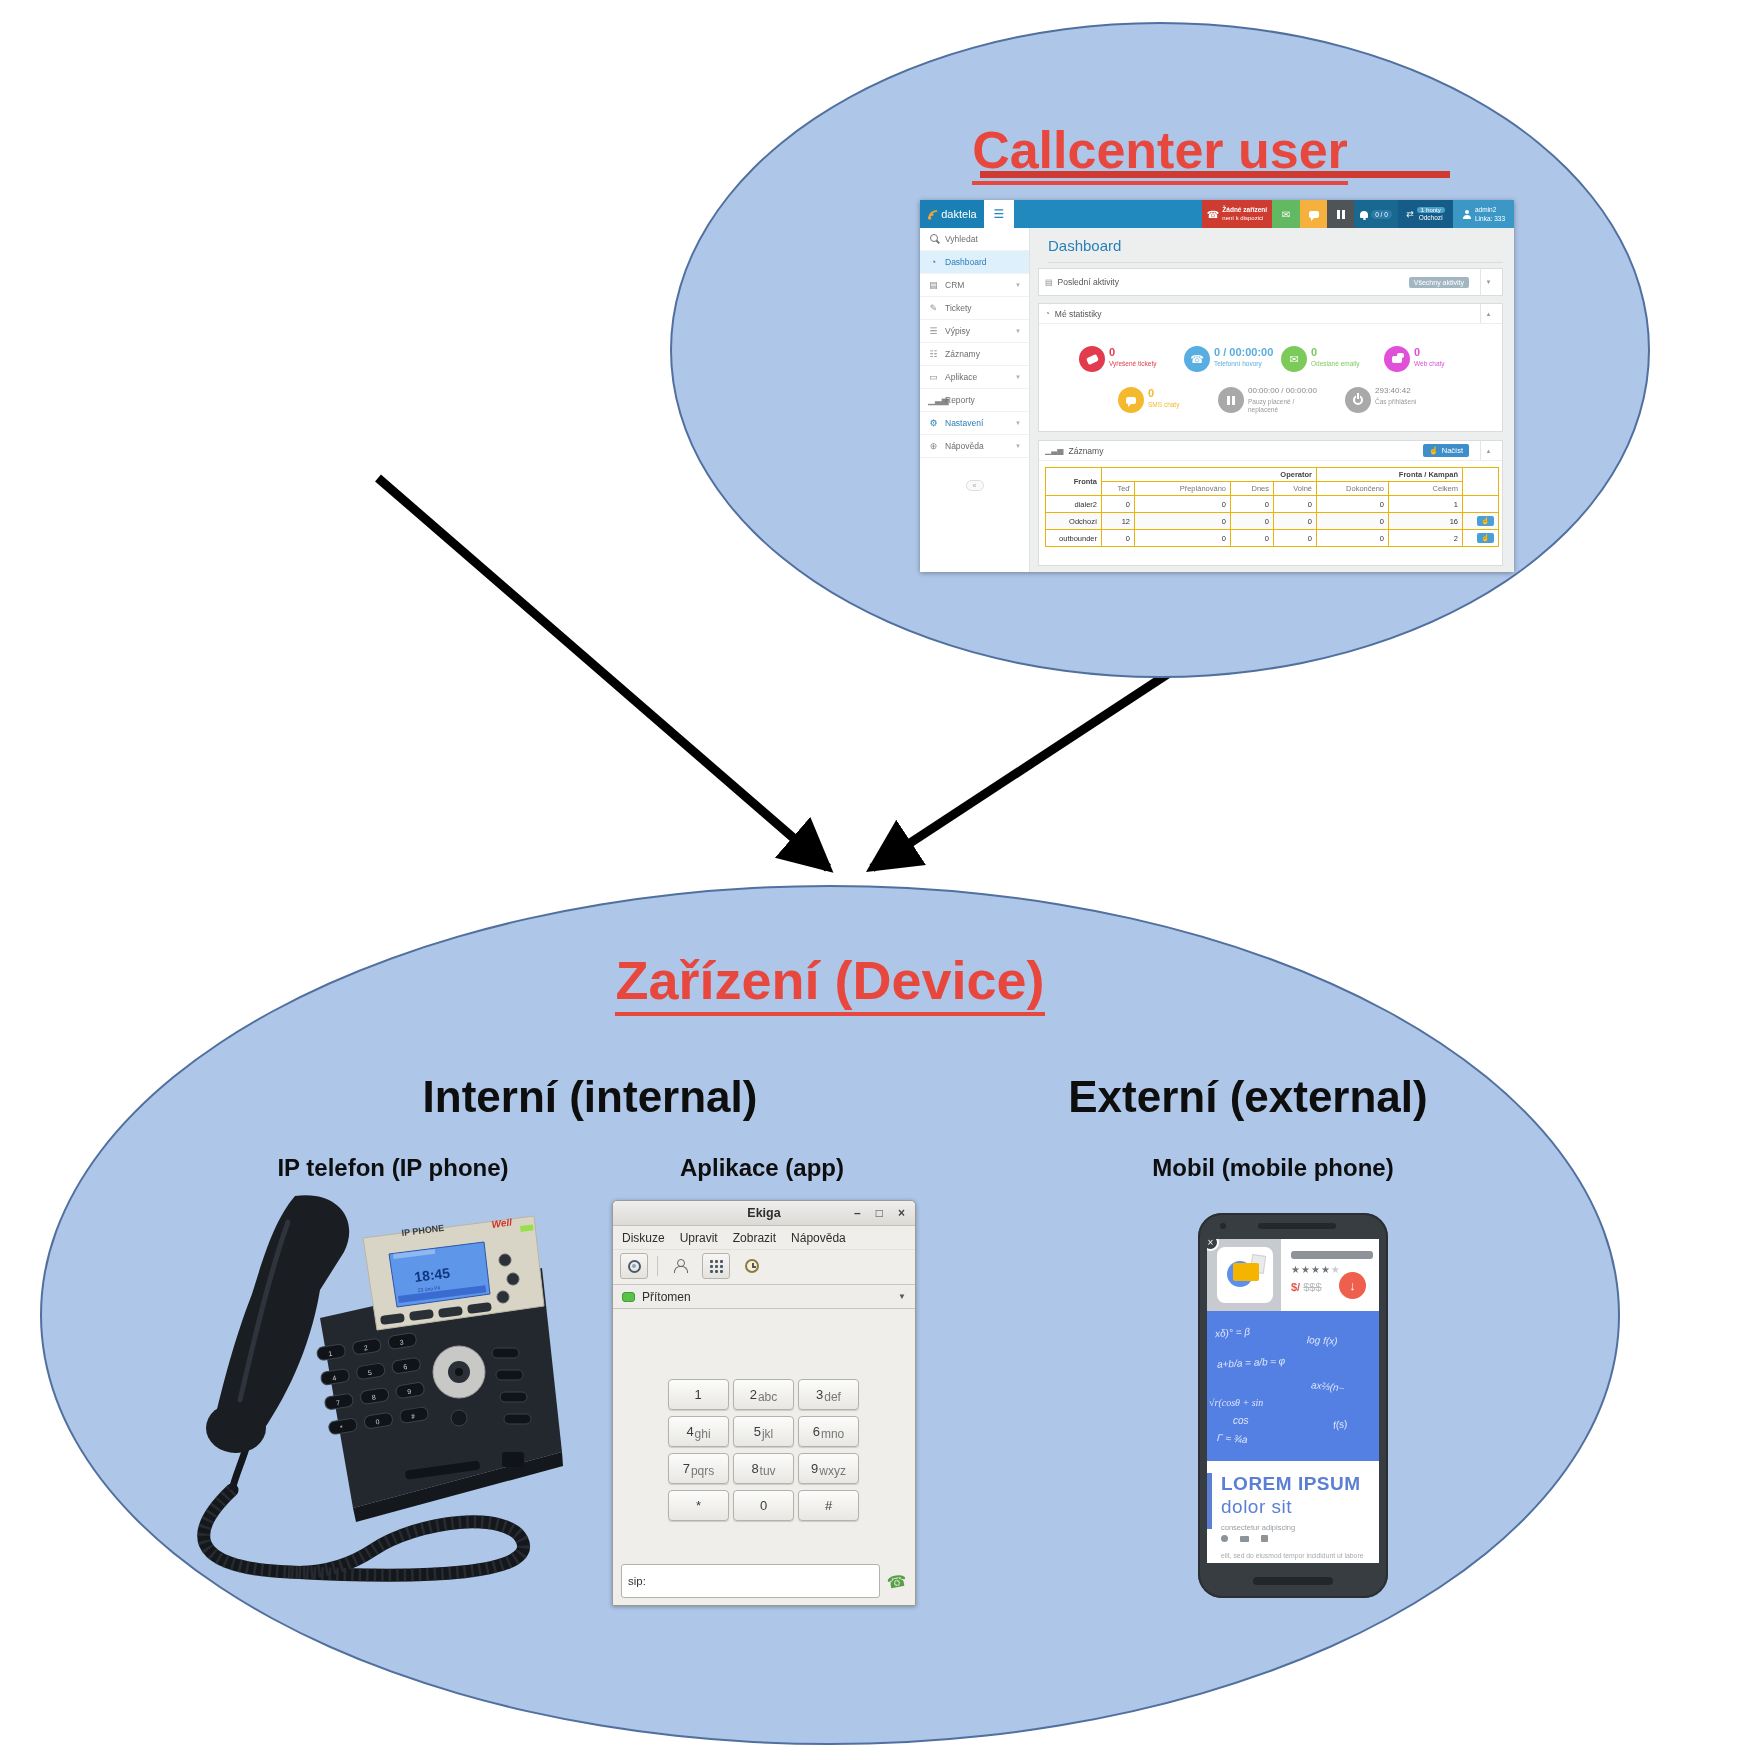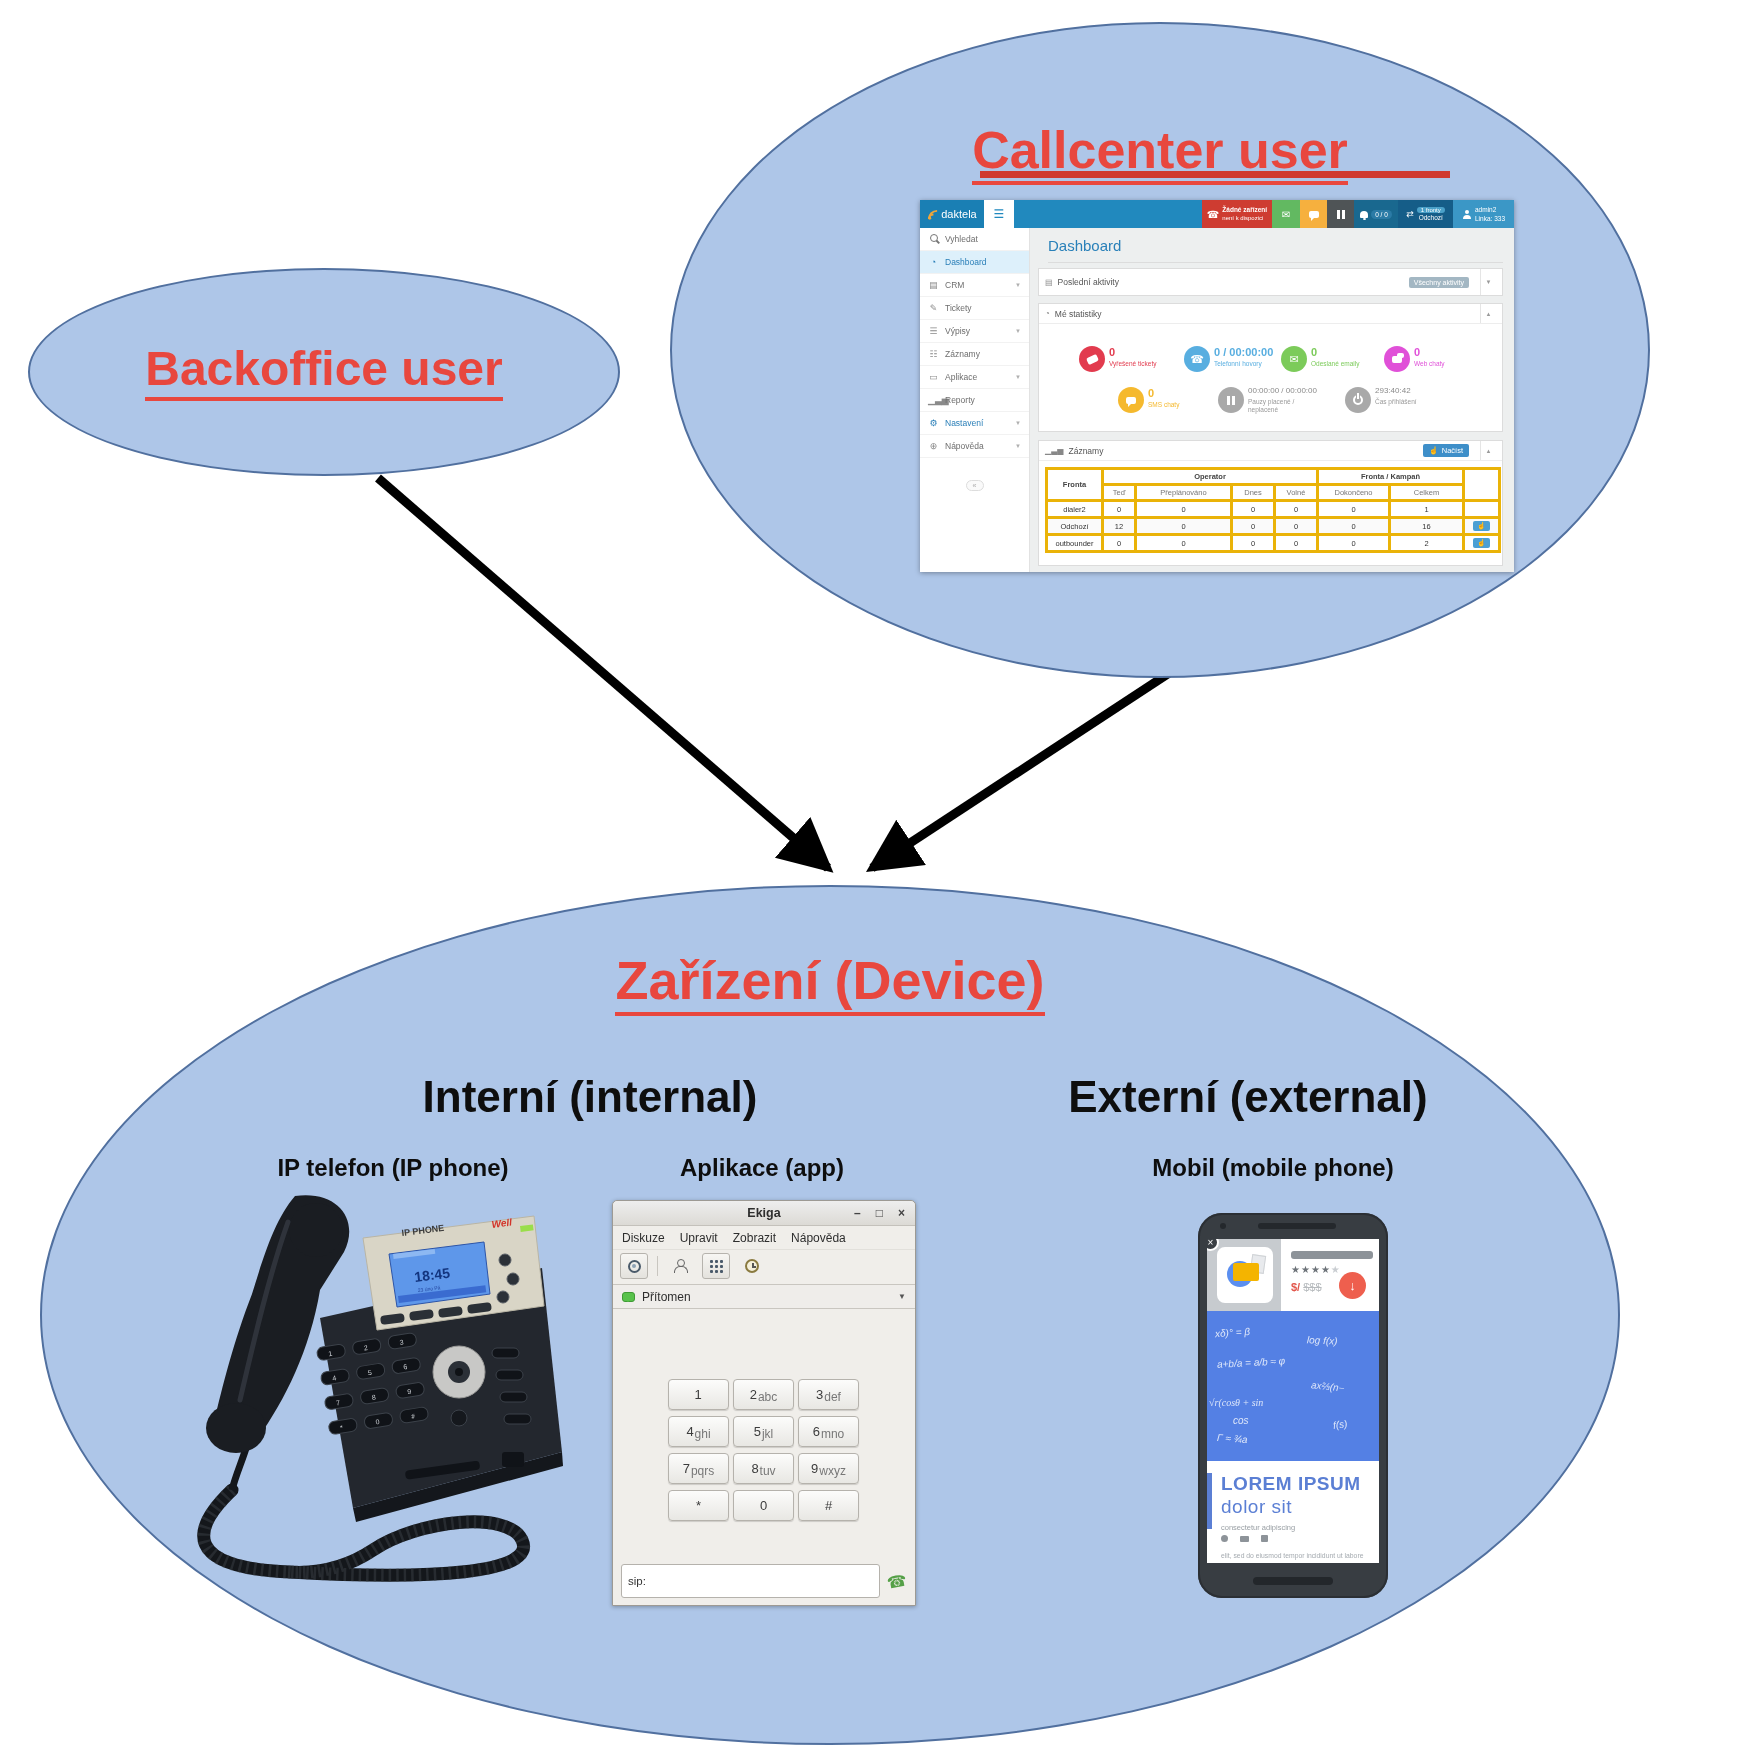--- a/index.html
+++ b/index.html
@@ -99,21 +99,21 @@
 .c-mag  .c { background:#e050d8; } .c-mag  .v,.c-mag  .l { color:#e050d8; }
 .c-yel  .c { background:#f5b92e; } .c-yel  .v,.c-yel  .l { color:#f5b92e; }
 .c-gry  .c { background:#a9a9a9; } .c-gry  .v { color:#8a8a8a; font-weight:normal; font-size:8px; } .c-gry .l { color:#9a9a9a; }
 .i-tic { width:11px; height:7px; background:#fff; border-radius:2px; transform:rotate(-25deg); display:inline-block; }
 .i-bub2 { width:10px; height:7px; background:#fff; border-radius:2px; position:relative; display:inline-block; }
 .i-bub2::before { content:""; position:absolute; right:-2px; top:-3px; width:7px; height:5px; background:#fff; border-radius:2px; }
 .i-pow { width:10px; height:10px; border:2px solid #fff; border-radius:50%; position:relative; display:inline-block; }
 .i-pow::after { content:""; position:absolute; left:50%; top:-4px; transform:translateX(-50%); width:2px; height:6px; background:#fff; outline:1.5px solid #a9a9a9; }
 
 .rtab { position:absolute; left:6px; top:26px; border-collapse:collapse; font-size:7.5px; table-layout:fixed; width:453px; }
-.rtab th, .rtab td { border:3px solid #eab308; padding:2px 4px; text-align:center; color:#555; font-weight:normal; height:14px; }
+.rtab th, .rtab td { border:1px solid #eab308; padding:2px 4px; text-align:right; color:#555; font-weight:normal; height:14px; }
 .rtab .h1 th { font-weight:bold; color:#444; }
 .rtab .h2 th { color:#777;margin-left:14px; }
 .rtab td { height:17px; color:#333; }
 .rtab tr.alt td { background:#fafafa; }
 .lnk { color:#3a87c8; }
 .hand-btn { display:inline-block; background:#4a9fd4; color:#fff; border-radius:2px; font-size:7px; padding:1px 4px; }
 
 
 .ek { position:absolute; left:612px; top:1200px; width:304px; height:406px; background:#f0eeea;
   border:1px solid #9d9a94; border-radius:5px 5px 0 0; box-shadow:0 1px 4px rgba(0,0,0,.3); color:#2e2e2e; }
@@ -202,23 +202,20 @@
   <svg class="arrows" viewBox="0 0 1746 1760">
     <defs>
       <marker id="ah" markerWidth="7" markerHeight="7" refX="5.2" refY="3" orient="auto" markerUnits="strokeWidth">
         <path d="M0,0 L6,3 L0,6 Z" fill="#000"></path>
       </marker>
     </defs>
     <line x1="378" y1="478" x2="828" y2="868" stroke="#000" stroke-width="9" marker-end="url(#ah)"></line>
     <line x1="1186" y1="662" x2="872" y2="868" stroke="#000" stroke-width="9" marker-end="url(#ah)"></line>
   </svg>
 
-  <div class="ellipse e-back">
-    <span class="t-red u bt">Backoffice user</span>
-  </div>
 
   <div class="ellipse e-call">
     <div class="ct"><span class="t-red u">Callcenter user</span></div>
   </div>
 
   <div class="red-strip"></div>
 
   <div class="dk">
     <div class="dk-header">
       <div class="dk-logo">

